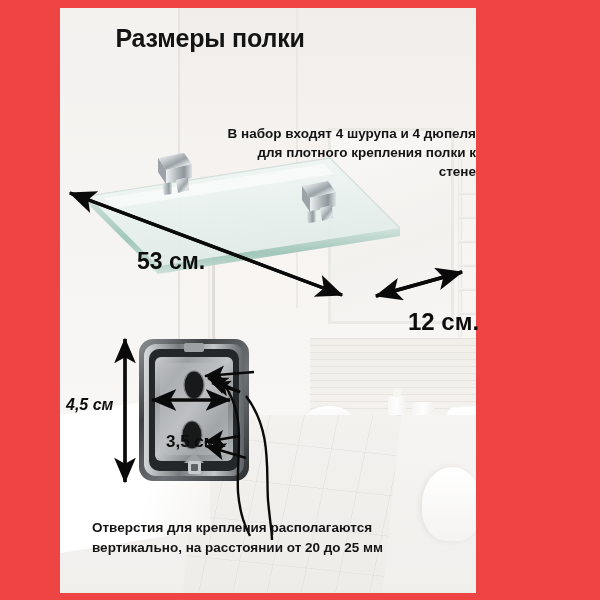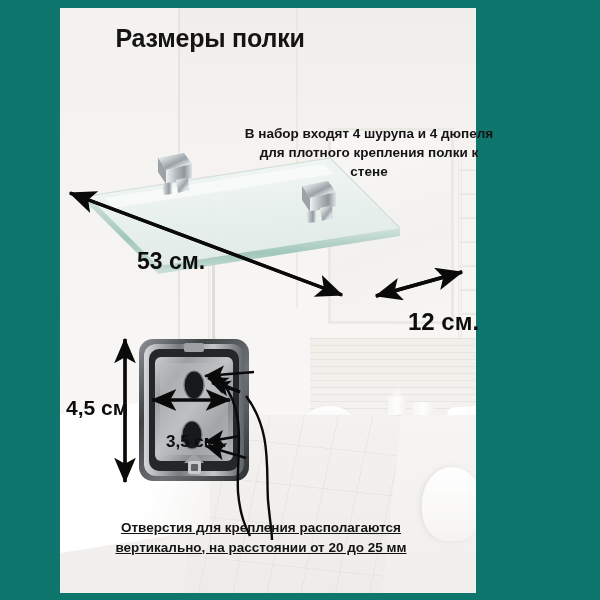--- a/index.html
+++ b/index.html
@@ -6,21 +6,21 @@
   html,body{margin:0;padding:0;}
   body{
     width:600px;height:600px;
     background:#ffffff;
     font-family:"Liberation Sans","DejaVu Sans",sans-serif;
     overflow:hidden;
   }
   #canvas{
     position:relative;
     width:600px;height:600px;
-    background:#0f766e;
+    background:#ef4444;
     overflow:hidden;
   }
 
   
   .photo{
     position:absolute;
     left:60px;top:8px;
     width:416px;height:585px;
     overflow:hidden;
     background:#efece8;
@@ -191,40 +191,38 @@
 
   
   .title{
     position:absolute;left:60px;top:24px;width:300px;
     color:#141414;
     font-size:25px;font-weight:bold;line-height:1.16;
     text-align:center;
     letter-spacing:-.2px;
   }
   .note-top{
-    position:absolute;left:240px;top:124px;width:258px;
+    position:absolute;left:218px;top:124px;width:258px;
     color:#141414;
     font-size:13.5px;font-weight:bold;line-height:1.42;
-    text-align:center;
+    text-align:right;
   }
   .note-bottom{
-    position:absolute;left:76px;top:518px;width:370px;
+    position:absolute;left:92px;top:518px;width:370px;
     color:#141414;
     font-size:13.5px;font-weight:bold;line-height:1.45;
-    text-align:center;
-    text-decoration:underline;
   }
   .dim-label{
     position:absolute;
     color:#0d0d0d;font-weight:bold;
     white-space:nowrap;
   }
   .lbl-53{left:137px;top:248px;font-size:23px;}
   .lbl-12{left:408px;top:308px;font-size:24px;}
-  .lbl-45{left:66px;top:396px;font-size:21px;}
+  .lbl-45{left:66px;top:396px;font-size:16px;font-style:italic;}
   .lbl-35{left:166px;top:396px;font-size:17px;margin-top:36px;}
 </style>
 </head>
 <body>
 
 <div id="canvas">
 
   <div class="photo">
     <div class="photo-wall"></div>
     <div class="wall-panel-l"></div>

